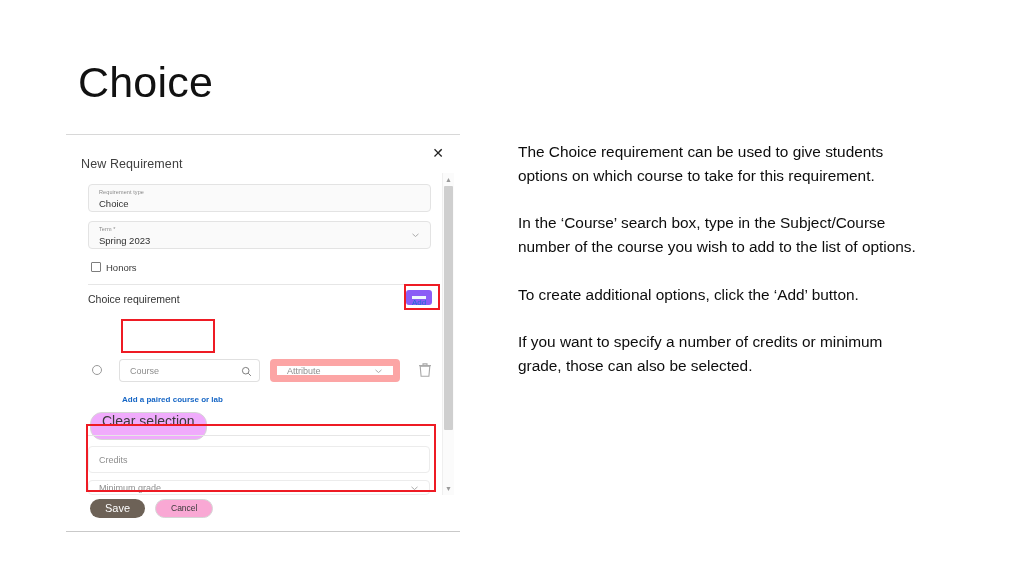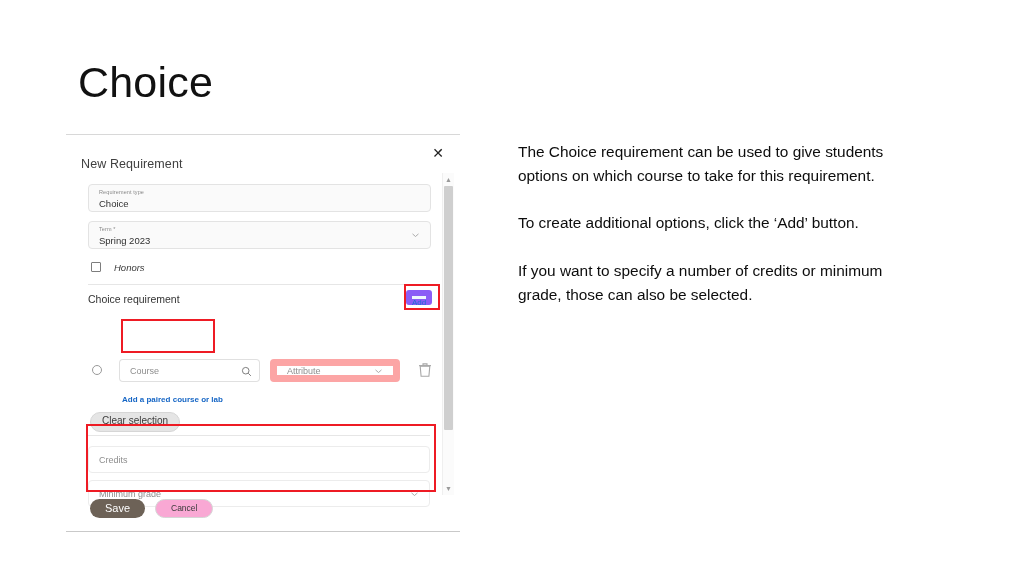--- a/index.html
+++ b/index.html
@@ -170,22 +170,21 @@
   #field-requirement-type { top: 11px; height: 28px; }
   #field-term            { top: 48px; height: 28px; }
 
   
   .honors-row {
     position: absolute;
     left: 25px;
     top: 89px;
     display: flex;
     align-items: flex-start;
-    gap: 13px;
-    font-style: italic;
+    gap: 5px;
   }
   .cb {
     width: 10px; height: 10px;
     border: 1.2px solid #7d7d7d;
     border-radius: 1px;
     background: #fff;
     box-sizing: border-box;
   }
   .honors-label { font-size: 9.5px; color: #3a3a3a; }
 
@@ -290,46 +289,46 @@
     font-size: 8px;
     color: #1666c5;
     font-weight: bold;
     cursor: pointer;
   }
 
   .clear-btn {
     position: absolute;
     left: 24px;
     top: 239px;
-    height: 20px;
+    height: 28px;
     padding: 0 11px;
     border: 1px solid #d6d6d6;
     border-radius: 12px;
-    background: #e5e5e5;
-    font-size: 10px;
+    background: #f0abfc;
+    font-size: 14px;
     line-height: 16px;
     color: #3a3a3a;
     cursor: pointer;
     box-sizing: border-box;
   }
 
   
   #field-credits {
     left: 22px;
     top: 273px;
     width: 342px;
     height: 27px;
     background: #ffffff;
     border: 1px solid #ececec;
   }
   #field-min-grade {
     left: 22px;
     top: 307px;
     width: 342px;
-    height: 27px;
+    height: 15px;
     background: #ffffff;
     border: 1px solid #ececec;
   }
 
   
   .dlg-footer {
     position: absolute;
     left: 0;
     bottom: 0;
     width: 100%;
@@ -492,15 +491,16 @@
 
   </div>
 </div>
 
 <div class="hl" id="hl-add"></div>
 <div class="hl" id="hl-course"></div>
 <div class="hl" id="hl-credits"></div>
 
 <div id="notes">
   <p>The Choice requirement can be used to give students options on which course to take for this requirement.</p>
+  <p>In the ‘Course’ search box, type in the Subject/Course number of the course you wish to add to the list of options.</p>
   <p>To create additional options, click the ‘Add’ button.</p>
   <p>If you want to specify a number of credits or minimum grade, those can also be selected.</p>
 </div>
 
 </body></html>

